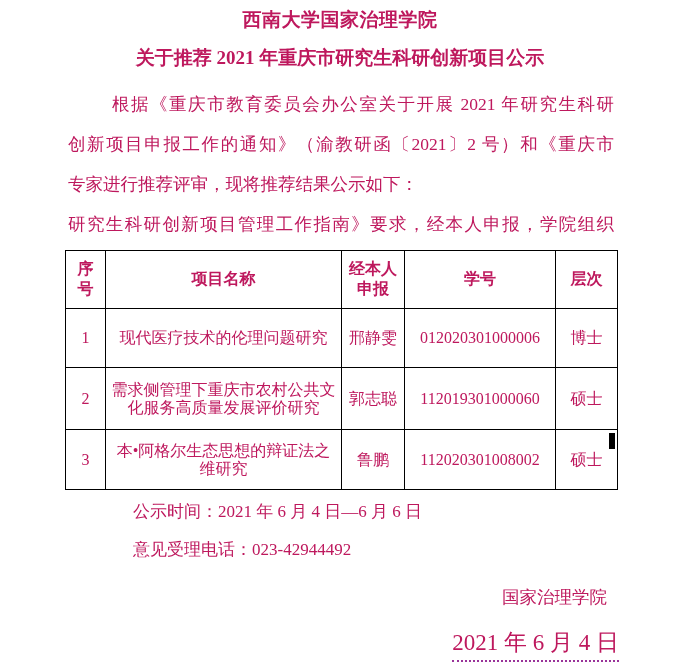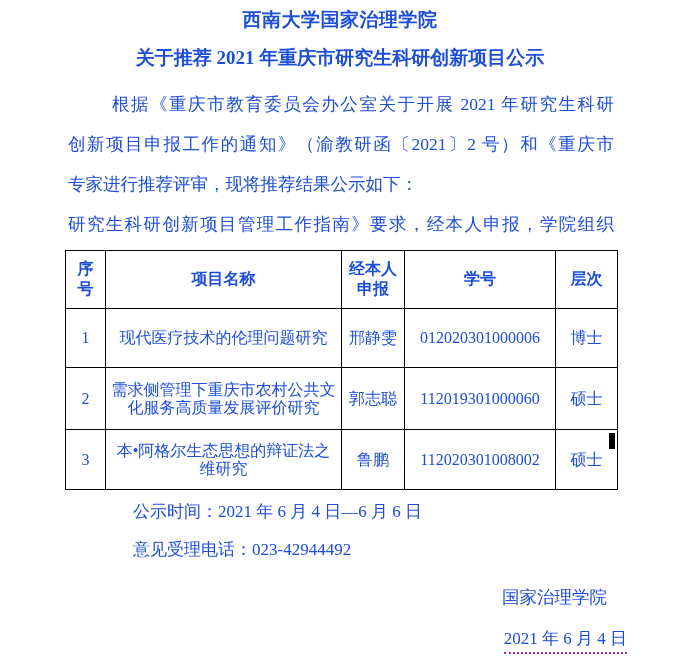--- a/index.html
+++ b/index.html
@@ -5,21 +5,21 @@
   html, body {
     margin: 0;
     padding: 0;
     background: #ffffff;
   }
   .page {
     position: relative;
     width: 680px;
     height: 668px;
     background: #ffffff;
-    color: #1d4ed8;
+    color: #be185d;
     font-family: "Liberation Serif", "DejaVu Serif", serif;
     overflow: hidden;
   }
   .doc-title {
     position: absolute;
     top: 7px;
     left: 0;
     width: 100%;
     text-align: center;
     font-size: 19px;
@@ -101,22 +101,22 @@
   .signature {
     position: absolute;
     top: 585px;
     right: 73px;
     font-size: 17.5px;
     white-space: nowrap;
   }
   .signature-date {
     position: absolute;
     top: 627px;
-    right: 53px;
-    font-size: 17px;
+    right: 61px;
+    font-size: 23px;
     white-space: nowrap;
     border-bottom: 2px dotted #993399;
     padding-bottom: 2px;
   }
   .artifact-mark {
     position: absolute;
     left: 609px;
     top: 433px;
     width: 6px;
     height: 16px;

